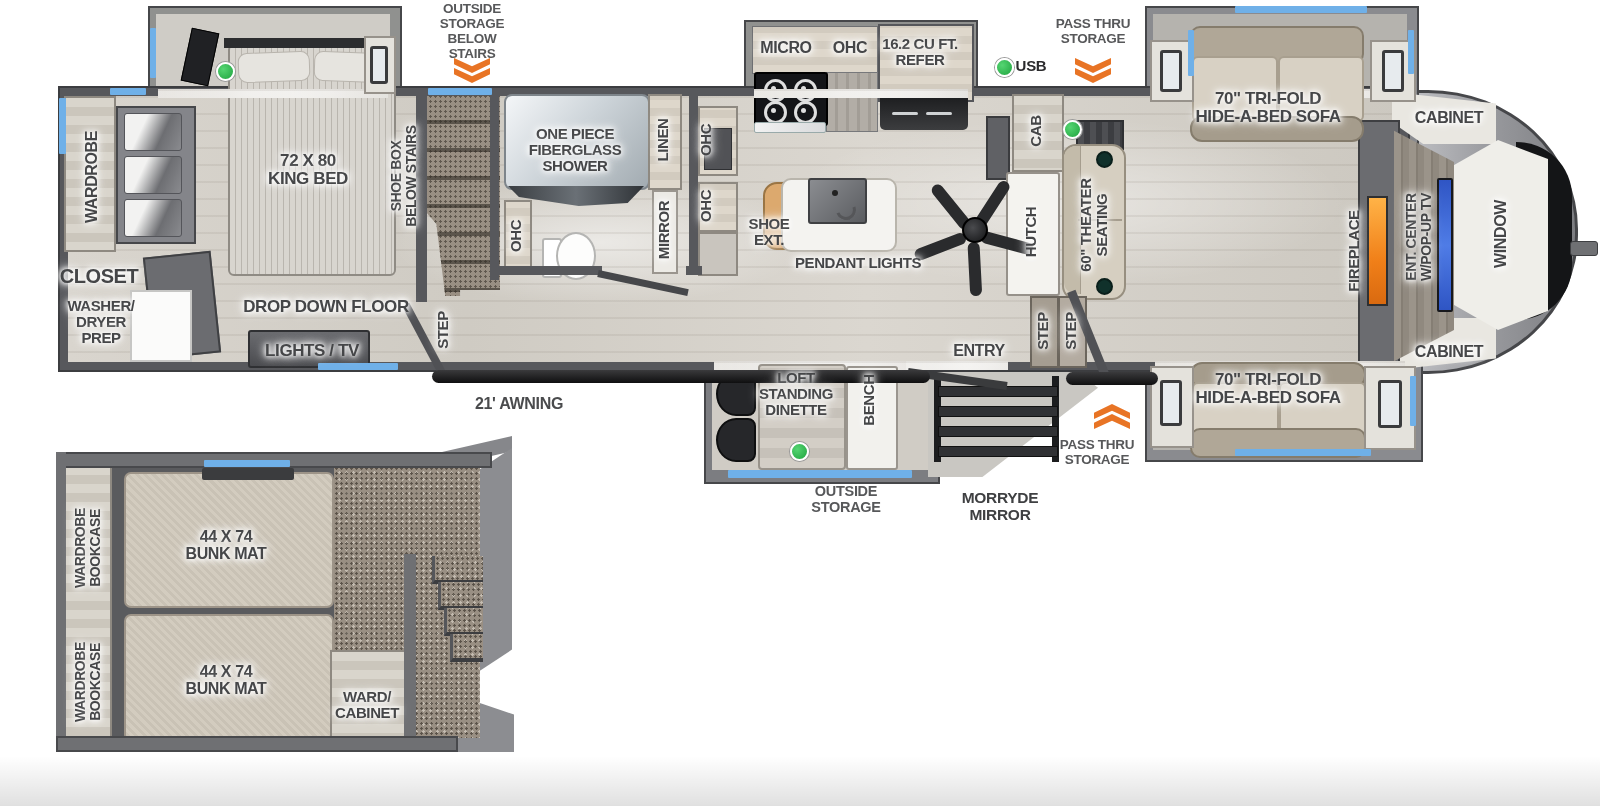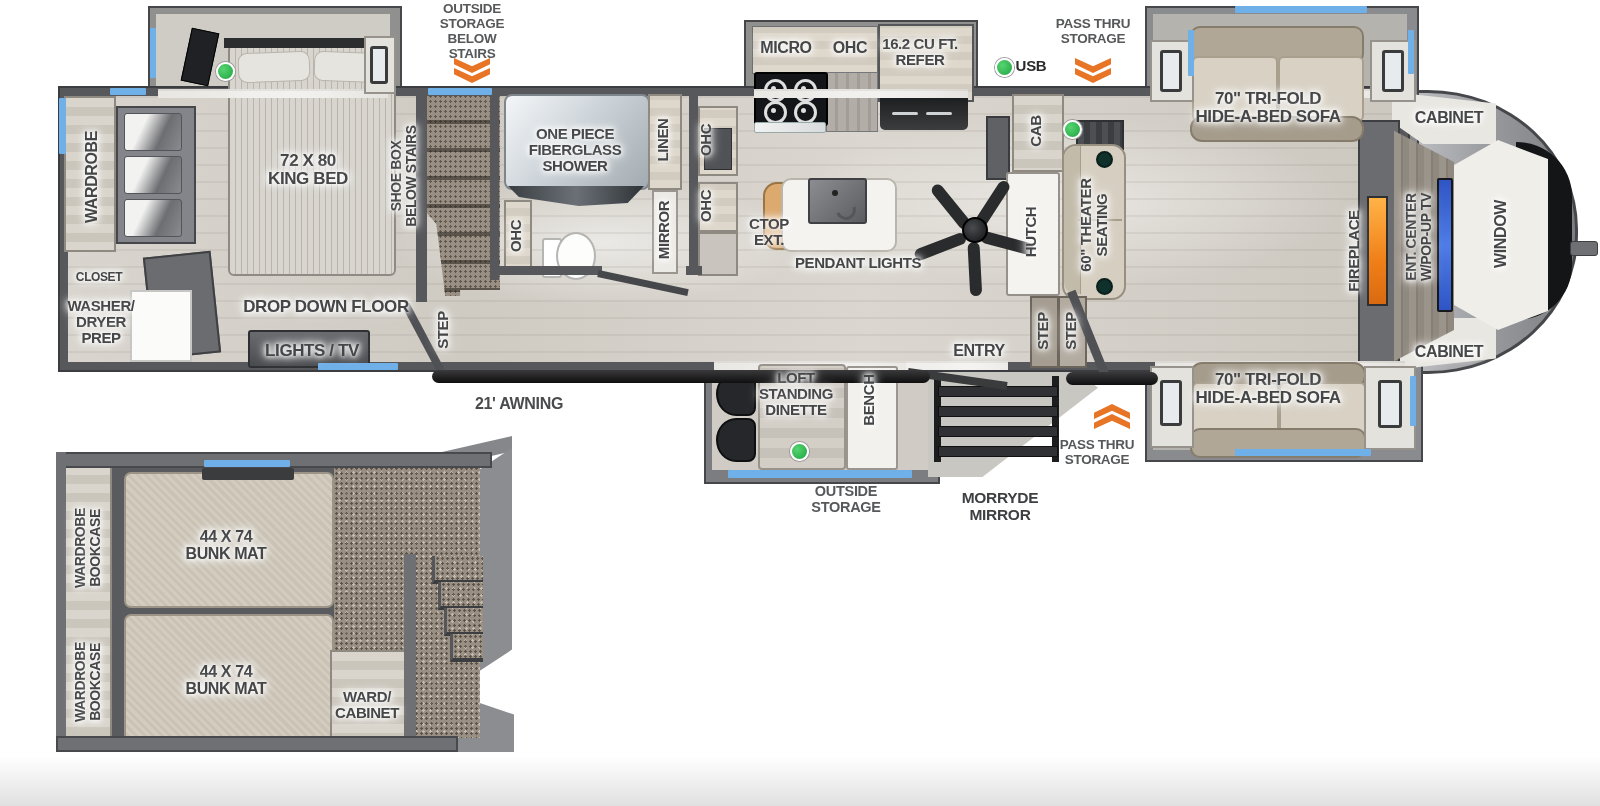--- a/index.html
+++ b/index.html
@@ -273,21 +273,21 @@
   <div class="ann" style="left:846px;top:500px;font-size:14.5px;">OUTSIDE
 STORAGE</div>
   <div class="ann" style="left:1000px;top:506px;font-size:15.5px;color:#3f4042;">MORRYDE
 MIRROR</div>
   <div class="chev" style="left:1094px;top:404px;transform:rotate(180deg);"></div>
   <div class="chev" style="left:1094px;top:414px;transform:rotate(180deg);"></div>
   <div class="ann" style="left:1097px;top:453px;">PASS THRU
 STORAGE</div>
 
   <div class="lbl v" style="left:92px;top:177px;font-size:16px;">WARDROBE</div>
-  <div class="lbl" style="left:99px;top:277px;font-size:12px;">CLOSET</div>
+  <div class="lbl" style="left:99px;top:277px;font-size:20px;">CLOSET</div>
   <div class="lbl" style="left:101px;top:322px;">WASHER/
 DRYER
 PREP</div>
   <div class="lbl big" style="left:308px;top:170px;">72 X 80
 KING BED</div>
   <div class="lbl v" style="left:404px;top:176px;font-size:14px;">SHOE BOX
 BELOW STAIRS</div>
   <div class="lbl big" style="left:326px;top:307px;">DROP DOWN FLOOR</div>
   <div class="lbl big" style="left:312px;top:351px;">LIGHTS / TV</div>
   <div class="lbl v" style="left:443px;top:330px;">STEP</div>
@@ -298,21 +298,21 @@
   <div class="lbl v" style="left:663px;top:140px;">LINEN</div>
   <div class="lbl v" style="left:664px;top:230px;">MIRROR</div>
   <div class="lbl v" style="left:516px;top:236px;">OHC</div>
 
   <div class="lbl" style="left:786px;top:48px;font-size:16px;">MICRO</div>
   <div class="lbl" style="left:850px;top:48px;font-size:16px;">OHC</div>
   <div class="lbl" style="left:920px;top:52px;">16.2 CU FT.
 REFER</div>
   <div class="lbl v" style="left:706px;top:140px;">OHC</div>
   <div class="lbl v" style="left:706px;top:206px;">OHC</div>
-  <div class="lbl" style="left:769px;top:232px;">CTOP
+  <div class="lbl" style="left:769px;top:232px;">SHOE
 EXT.</div>
   <div class="lbl" style="left:858px;top:263px;">PENDANT LIGHTS</div>
   <div class="lbl v" style="left:1036px;top:131px;">CAB</div>
 
   <div class="lbl" style="left:796px;top:394px;">LOFT
 STANDING
 DINETTE</div>
   <div class="lbl v" style="left:869px;top:400px;">BENCH</div>
 
   <div class="lbl v" style="left:1031px;top:232px;">HUTCH</div>

